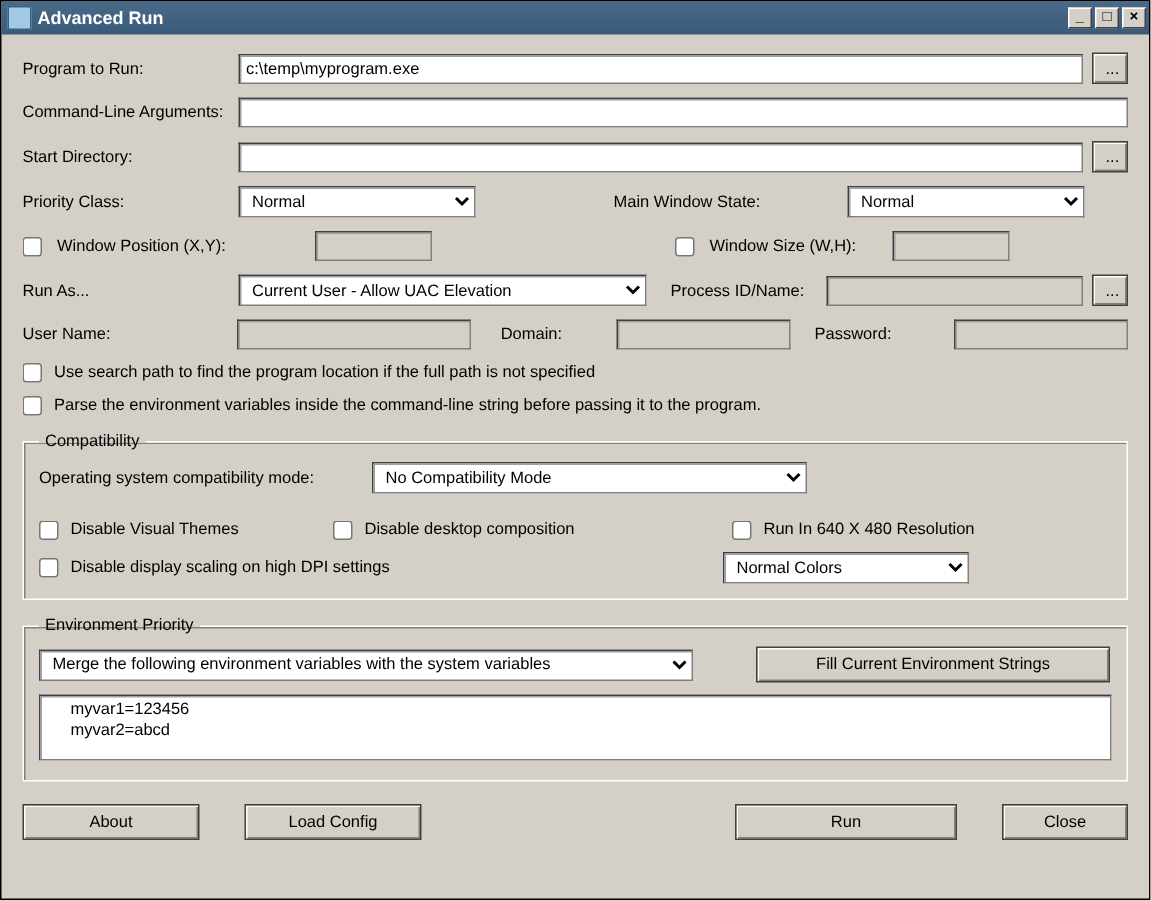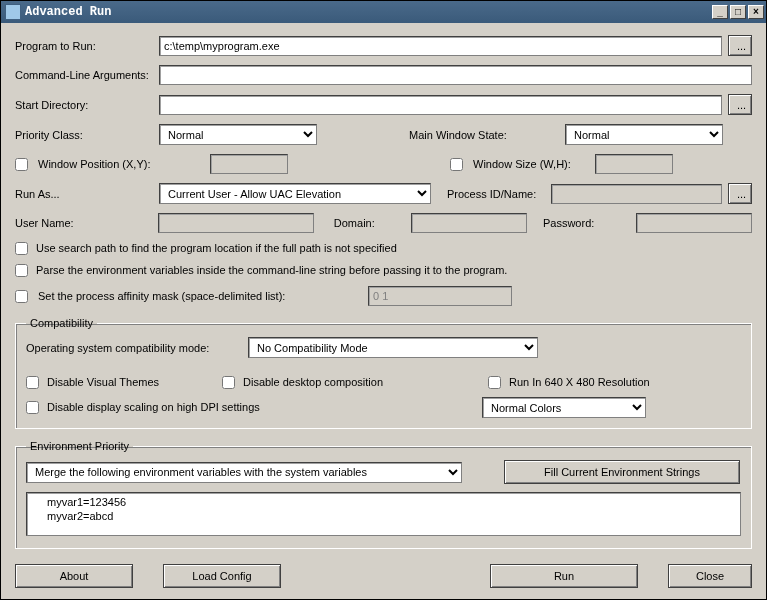--- a/index.html
+++ b/index.html
@@ -28,21 +28,21 @@
   display: flex;
   align-items: center;
   padding: 0 2px 0 4px;
 }
 .titlebar .icon {
   width: 16px; height: 16px;
   background: #a0c8e8;
   border: 1px solid #406080;
   margin-right: 4px;
 }
-.titlebar .title { flex: 1; font-family: Liberation Mono, monospace; }
+.titlebar .title { flex: 1; }
 .titlebar .winbtn {
   width: 16px; height: 14px;
   background: #d4d0c8;
   border: 1px solid #fff;
   border-right-color: #404040;
   border-bottom-color: #404040;
   margin-left: 2px;
   font-size: 10px;
   text-align: center;
   line-height: 12px;
@@ -181,25 +181,20 @@
     <div class="chkrow">
       <input type="checkbox" class="chk" style="">
       <span>Use search path to find the program location if the full path is not specified</span>
     </div>
 
     <div class="chkrow">
       <input type="checkbox" class="chk" style="">
       <span>Parse the environment variables inside the command-line string before passing it to the program.</span>
     </div>
 
-    <div class="row">
-      <input type="checkbox" class="chk" style="">
-      <span style="width:324px">Set the process affinity mask (space-delimited list):</span>
-      <input type="text" style="width: 144px;" disabled="" value="0 1">
-    </div>
 
     <fieldset>
       <legend>Compatibility</legend>
       <div class="row" style="margin-bottom:18px">
         <span style="width:216px">Operating system compatibility mode:</span>
         <select style="width:290px"><option>No Compatibility Mode</option></select>
       </div>
       <div class="row" style="margin-bottom:8px">
         <div class="chkrow" style="width:190px">
           <input type="checkbox" class="chk" style="">

